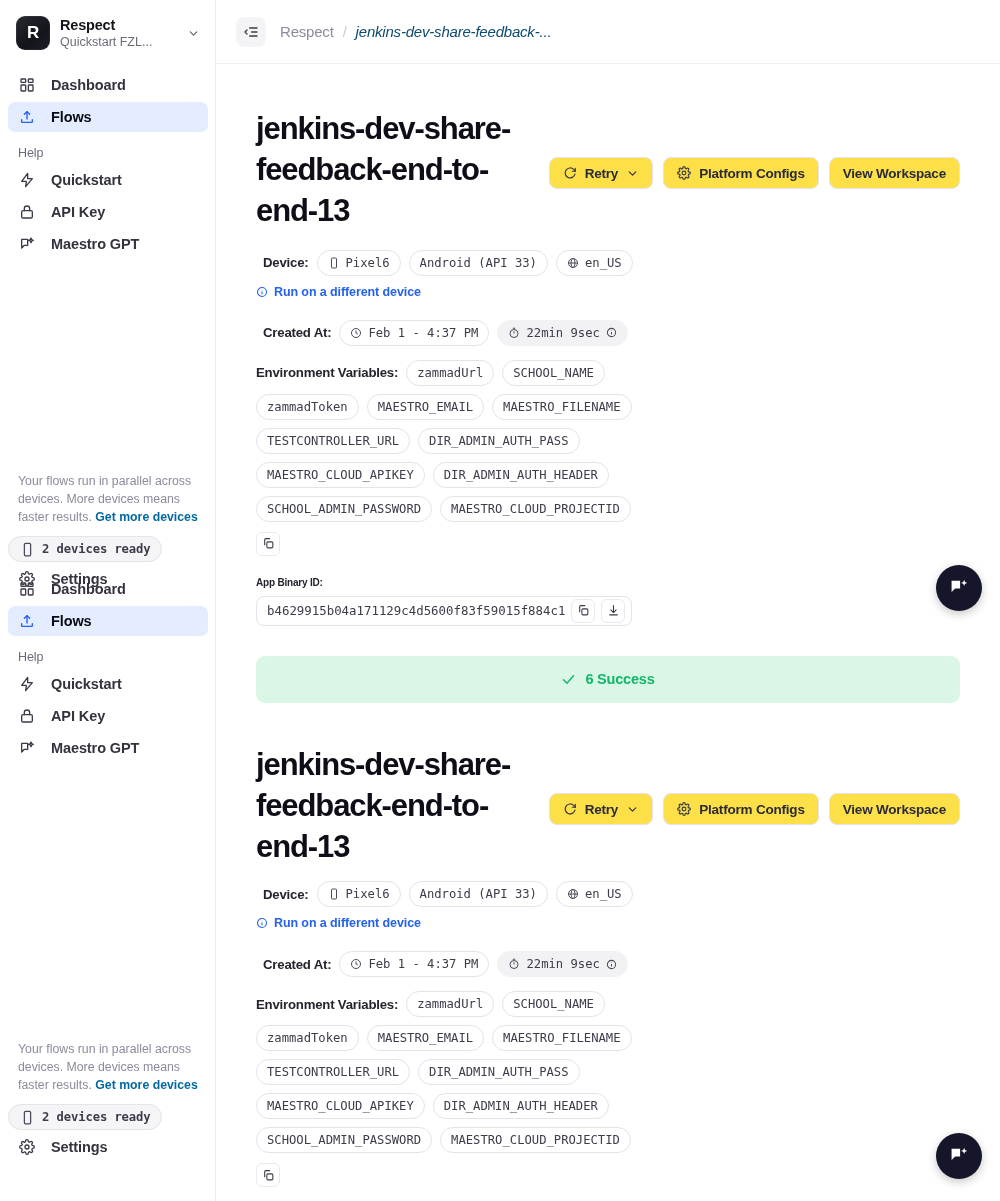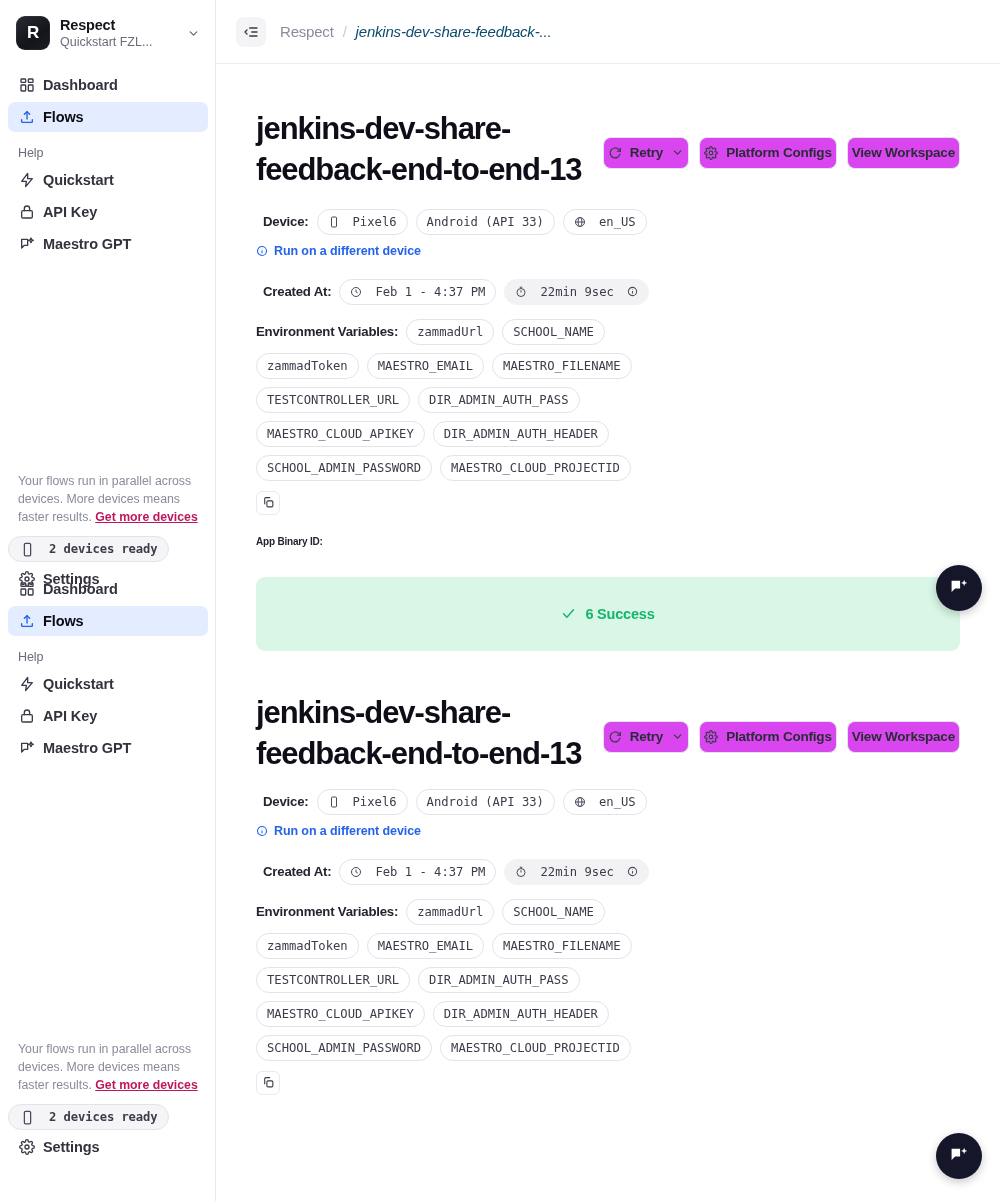--- a/index.html
+++ b/index.html
@@ -40,38 +40,38 @@
   .org-text { flex: 1 1 auto; min-width: 0; line-height: 1.15; }
   .org-name { font-size: 14.5px; font-weight: 700; color: #14141c; letter-spacing: -.2px; }
   .org-sub {
     font-size: 12.5px; color: #6b6b7b; margin-top: 1px;
     white-space: nowrap; overflow: hidden; text-overflow: ellipsis;
   }
   .org-caret { color: #6b6b7b; flex: 0 0 auto; padding-right: 2px; display:flex; }
 
   .nav { padding: 6px 8px 0 8px; }
   .nav-item {
-    display: flex; align-items: center; gap: 8px;
+    display: flex; align-items: center; gap: 16px;
     height: 30px; padding: 0 10px; margin-bottom: 2px;
     border-radius: 7px; cursor: pointer;
     font-size: 14.5px; font-weight: 600; color: #33333f; letter-spacing: -.1px;
   }
   .nav-item .ico { width: 17px; height: 17px; display:flex; align-items:center; justify-content:center; color:#3a3a48; flex:0 0 auto;}
   .nav-item.active { background: #e3edff; color: #0b0b14; font-weight: 700; }
   .nav-item.active .ico { color: #2563eb; }
   .nav-section-label {
     font-size: 12.5px; color: #6b6b7b; font-weight: 400;
     padding: 12px 10px 5px 10px; letter-spacing: -.1px;
   }
 
   .devices-blurb {
     font-size: 12.3px; line-height: 1.47; color: #8b8b9c;
     padding: 0 18px; margin-top: 0;
   }
-  .devices-blurb a { color: #be185d; text-decoration: underline; font-weight: 600; }
+  .devices-blurb a { color: #0369a1; font-weight: 600; }
   .bottom-nav { padding: 10px 8px 0 8px; }
   .bottom-nav .nav-item.chip { background: #f5f5f7; }
 
   
   .main { flex: 1 1 auto; height: 1201px; position: relative; overflow: hidden; background: #fff; }
   .topbar {
     height: 64px; display: flex; align-items: center; gap: 14px;
     padding: 0 20px; border-bottom: 1px solid #edeef1; background: #fff;
   }
   .collapse-btn {
@@ -88,31 +88,31 @@
   .flow-block { padding: 45px 40px 0 40px; position: relative; }
 
   .flow-head { display: flex; align-items: center; justify-content: space-between; gap: 20px; }
   .flow-title {
     font-size: 31px; font-weight: 700; letter-spacing: -1.1px;
     line-height: 1.32; color: #0e0e18; max-width: 330px;
   }
   .actions { display: flex; gap: 10px; padding-top: 6px; flex: 0 0 auto; }
   .btn {
     display: inline-flex; align-items: center; gap: 8px;
-    height: 32px; padding: 0 4px; border-radius: 8px;
-    border: 1px solid #e3e3e9; background: #d946ef; cursor: pointer;
+    height: 32px; padding: 0 13px; border-radius: 8px;
+    border: 1px solid #e3e3e9; background: #fde047; cursor: pointer;
     font-size: 13.5px; font-weight: 700; color: #2b2b38;
     font-family: "Liberation Sans", sans-serif; letter-spacing: -.2px; white-space: nowrap;
   }
   .btn .ico { display: flex; color: #3a3a48; }
 
   .meta-row { display: flex; align-items: center; flex-wrap: wrap; gap: 8px; margin-top: 18px; margin-left: 7px; }
   .meta-label { font-size: 13.2px; font-weight: 700; color: #24242f; letter-spacing: -.2px; }
   .chip {
-    display: inline-flex; align-items: center; gap: 13px;
+    display: inline-flex; align-items: center; gap: 6px;
     height: 19px; padding: 12px 10px; border-radius: 14px;
     border: 1px solid #e3e3e9; background: #fff;
     font-family: "DejaVu Sans Mono", monospace;
     font-size: 12.2px; color: #3c3c4b; white-space: nowrap;
   }
   .chip.filled { background: #f2f2f4; border-color: #f2f2f4; }
   .chip .ico { display: flex; color: #4a4a5a; }
 
   .run-diff {
     display: inline-flex; align-items: center; gap: 6px;
@@ -133,21 +133,21 @@
 
   .binary-label { font-size: 10px; font-weight: 700; color: #24242f; margin-top: 21px; letter-spacing: -.2px; }
   .binary-box {
     margin-top: 8px; display: inline-flex; align-items: center; gap: 6px;
     height: 30px; padding: 0 6px 0 10px; border-radius: 8px;
     border: 1px solid #e3e3e9; background: #fff;
   }
   .binary-val { font-family: "DejaVu Sans Mono", monospace; font-size: 12.4px; color: #3c3c4b; }
 
   .success-banner {
-    margin: 30px 40px 0 40px; height: 74px; border-radius: 9px;
+    margin: 30px 40px 0 40px; height: 47px; border-radius: 9px;
     background: #d9f6e6;
     display: flex; align-items: center; justify-content: center; gap: 9px;
   }
   .success-text { color: #12b76a; font-size: 14.5px; font-weight: 700; letter-spacing: -.2px; }
   .success-banner .ico { display: flex; color: #12b76a; }
 
   .fab {
     position: absolute; right: 18px;
     width: 46px; height: 46px; border-radius: 50%;
     background: #16162a; border: none; cursor: pointer;
@@ -468,20 +468,36 @@
             <button class="icon-btn">
               <svg width="13" height="13" viewBox="0 0 24 24" fill="none" stroke="currentColor" stroke-width="2">
                   <rect x="9" y="9" width="11" height="11" rx="2"></rect>
                   <path d="M5 15V5a2 2 0 0 1 2-2h8"></path>
                 </svg>
             </button>
           </div>
         </div>
 
         <div class="binary-label">App Binary ID:</div>
+        <div class="binary-box">
+          <span class="binary-val">b4629915b04a171129c4d5600f83f59015f884c1</span>
+          <button class="icon-btn">
+            <svg width="13" height="13" viewBox="0 0 24 24" fill="none" stroke="currentColor" stroke-width="2">
+                <rect x="9" y="9" width="11" height="11" rx="2"></rect>
+                <path d="M5 15V5a2 2 0 0 1 2-2h8"></path>
+              </svg>
+          </button>
+          <button class="icon-btn">
+            <svg width="13" height="13" viewBox="0 0 24 24" fill="none" stroke="currentColor" stroke-width="2" stroke-linecap="round" stroke-linejoin="round">
+                <line x1="12" y1="3" x2="12" y2="15"></line>
+                <polyline points="7 11 12 16 17 11"></polyline>
+                <line x1="5" y1="20" x2="19" y2="20"></line>
+              </svg>
+          </button>
+        </div>
       </section>
 
       <div class="success-banner">
         <span class="ico">
           <svg width="15" height="15" viewBox="0 0 24 24" fill="none" stroke="currentColor" stroke-width="2.3" stroke-linecap="round" stroke-linejoin="round">
               <polyline points="4 12.5 9.5 18 20 6"></polyline>
             </svg>
         </span>
         <span class="success-text">6 Success</span>
       </div>

